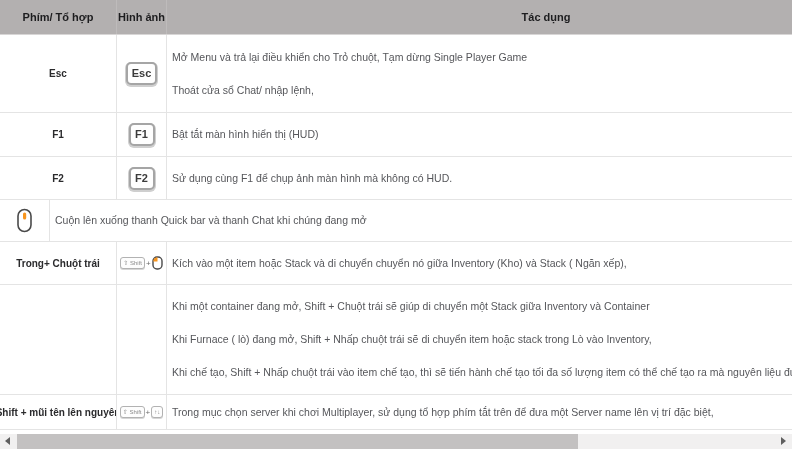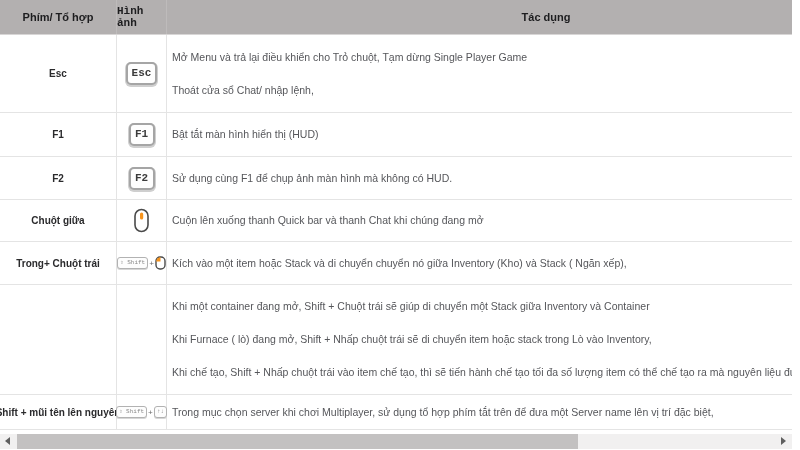--- a/index.html
+++ b/index.html
@@ -8,21 +8,21 @@
     font-family:"Liberation Sans", sans-serif;
   }
   .viewport{position:absolute;left:0;top:0;width:792px;height:431px;overflow:hidden;}
   .tbl{width:925px;}
   .row{display:flex;box-sizing:border-box;border-bottom:1px solid var(--border,#e4e4e4);background:#fff;}
   .row.header{background:var(--header-bg,#b3b0b0);height:35px;border-bottom:1px solid #d8d6d6;}
   .c1{flex:0 0 117px;width:117px;box-sizing:border-box;border-right:1px solid var(--border,#e4e4e4);
       display:flex;align-items:center;justify-content:center;text-align:center;
       font-weight:bold;font-size:10px;color:#2a2a2c;overflow:hidden;white-space:nowrap;}
   .c2{flex:0 0 50px;width:50px;box-sizing:border-box;border-right:1px solid var(--border,#e4e4e4);
-      display:flex;align-items:center;justify-content:center;font-family:Liberation Mono, monospace;}
+      display:flex;align-items:center;justify-content:center;}
   .c3{flex:1;box-sizing:border-box;padding-left:5px;display:flex;flex-direction:column;justify-content:center;
       font-size:10.5px;color:var(--body-text,#55565a);overflow:hidden;}
   .c3 .line{line-height:33px;white-space:nowrap;}
   .row.header .c1,.row.header .c2{border-right:1px solid #bebbbb;}
   .row.header .hcell{font-weight:bold;font-size:11px;color:#1d1d1f;}
   .row.header .c3{align-items:center;justify-content:center;padding-left:0;}
   
   .r-esc{height:78px;} .r-f1{height:44px;} .r-f2{height:43px;}
   .r-mid{height:42px;} .r-sclick{height:43px;} .r-big{height:110px;} .r-sarrow{height:35px;}
   
@@ -80,21 +80,20 @@
         <div class="c1">F2</div>
         <div class="c2">
             <span class="keycap">F2</span>
           </div>
         <div class="c3">
           <div class="line">Sử dụng cùng F1 để chụp ảnh màn hình mà không có HUD.</div>
         </div>
       </div>
 
       <div class="row r-mid">
-        <div class="c1">Chuột giữa</div>
         <div class="c2">
           <span>
             <svg width="17" height="25" viewBox="0 0 17 25">
               <rect x="2" y="1.5" width="13" height="22" rx="6.5" fill="none" stroke="#4a4a4a" stroke-width="1.6"></rect>
               <rect x="7" y="4.5" width="3.2" height="7" rx="1.6" fill="#f7941d"></rect>
             </svg>
           </span>
         </div>
         <div class="c3">
           <div class="line">Cuộn lên xuống thanh Quick bar và thanh Chat khi chúng đang mở</div>

